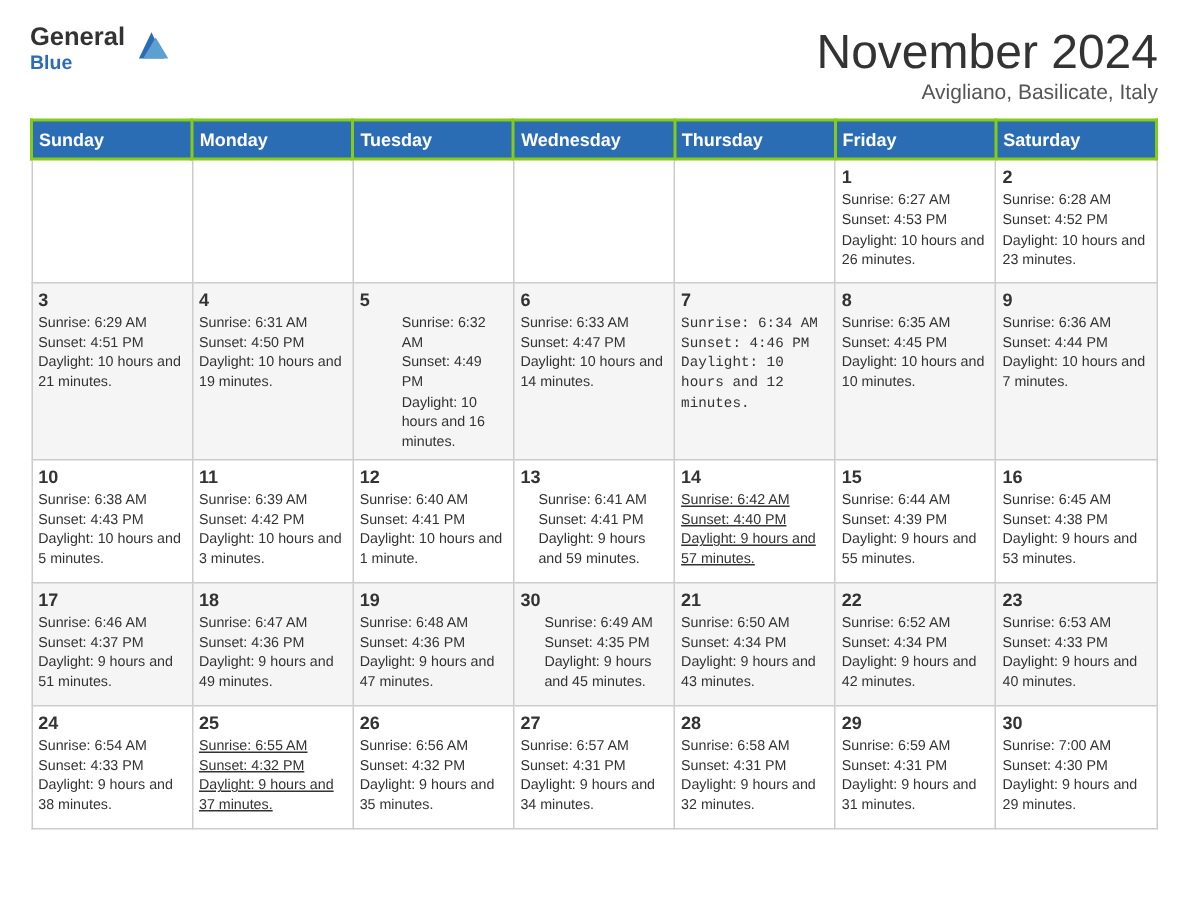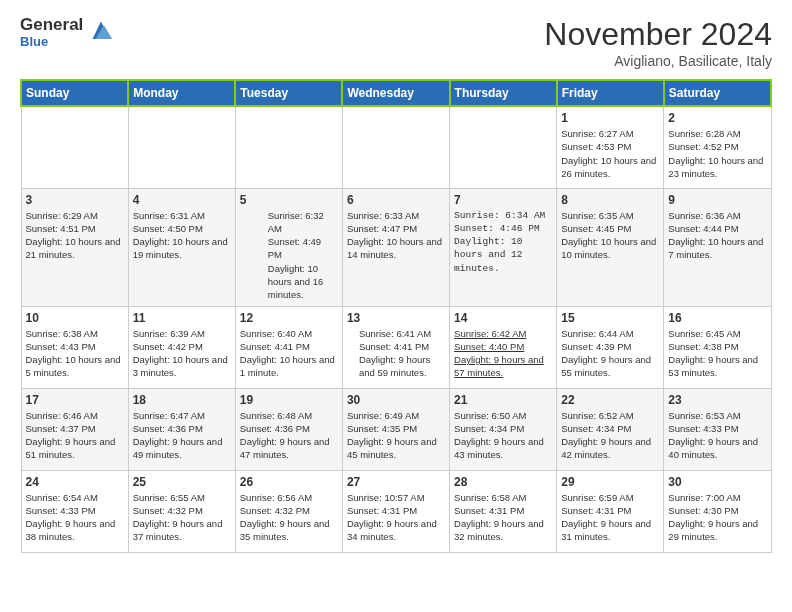--- a/index.html
+++ b/index.html
@@ -240,21 +240,21 @@
 Daylight: 9 hours and 49 minutes.</div>
           </td>
           <td>
             <span class="day-num">19</span>
             <div class="day-info" style="white-space: pre-line;">Sunrise: 6:48 AM
 Sunset: 4:36 PM
 Daylight: 9 hours and 47 minutes.</div>
           </td>
           <td>
             <span class="day-num">30</span>
-            <div class="day-info" style="white-space: pre-line;">Sunrise: 6:49 AM
+            <div class="day-info" style="white-space: pre-line; margin-left: 16px;">Sunrise: 6:49 AM
 Sunset: 4:35 PM
 Daylight: 9 hours and 45 minutes.</div>
           </td>
           <td>
             <span class="day-num">21</span>
             <div class="day-info" style="white-space: pre-line;">Sunrise: 6:50 AM
 Sunset: 4:34 PM
 Daylight: 9 hours and 43 minutes.</div>
           </td>
           <td>
@@ -272,33 +272,33 @@
         </tr>
         <tr>
           <td>
             <span class="day-num">24</span>
             <div class="day-info" style="white-space: pre-line;">Sunrise: 6:54 AM
 Sunset: 4:33 PM
 Daylight: 9 hours and 38 minutes.</div>
           </td>
           <td>
             <span class="day-num">25</span>
-            <div class="day-info" style="white-space: pre-line;">Sunrise: 6:55 AM
+            <div class="day-info" style="white-space: pre-line; text-decoration: underline;">Sunrise: 6:55 AM
 Sunset: 4:32 PM
 Daylight: 9 hours and 37 minutes.</div>
           </td>
           <td>
             <span class="day-num">26</span>
             <div class="day-info" style="white-space: pre-line;">Sunrise: 6:56 AM
 Sunset: 4:32 PM
 Daylight: 9 hours and 35 minutes.</div>
           </td>
           <td>
             <span class="day-num">27</span>
-            <div class="day-info" style="white-space: pre-line;">Sunrise: 10:57 AM
+            <div class="day-info" style="white-space: pre-line;">Sunrise: 6:57 AM
 Sunset: 4:31 PM
 Daylight: 9 hours and 34 minutes.</div>
           </td>
           <td>
             <span class="day-num">28</span>
             <div class="day-info" style="white-space: pre-line;">Sunrise: 6:58 AM
 Sunset: 4:31 PM
 Daylight: 9 hours and 32 minutes.</div>
           </td>
           <td>

